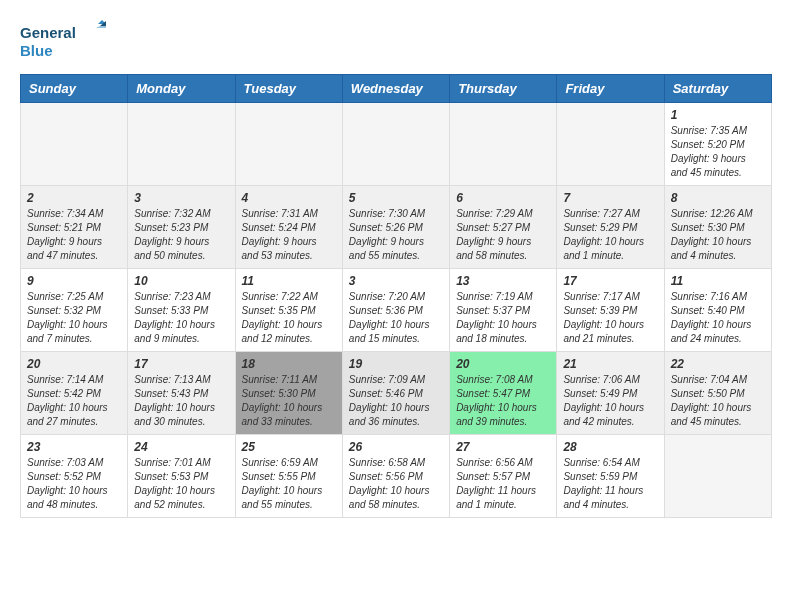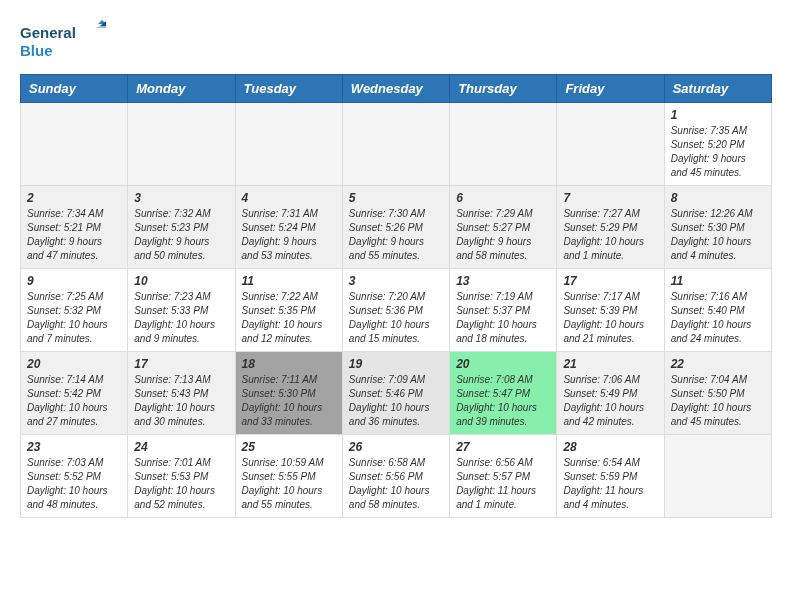--- a/index.html
+++ b/index.html
@@ -263,21 +263,21 @@
 Daylight: 10 hours and 48 minutes.</div>
         </td>
         <td>
           <span class="day-num">24</span>
           <div class="day-info">Sunrise: 7:01 AM
 Sunset: 5:53 PM
 Daylight: 10 hours and 52 minutes.</div>
         </td>
         <td>
           <span class="day-num">25</span>
-          <div class="day-info">Sunrise: 10:59 AM
+          <div class="day-info">Sunrise: 6:59 AM
 Sunset: 5:55 PM
 Daylight: 10 hours and 55 minutes.</div>
         </td>
         <td>
           <span class="day-num">26</span>
           <div class="day-info">Sunrise: 6:58 AM
 Sunset: 5:56 PM
 Daylight: 10 hours and 58 minutes.</div>
         </td>
         <td>

